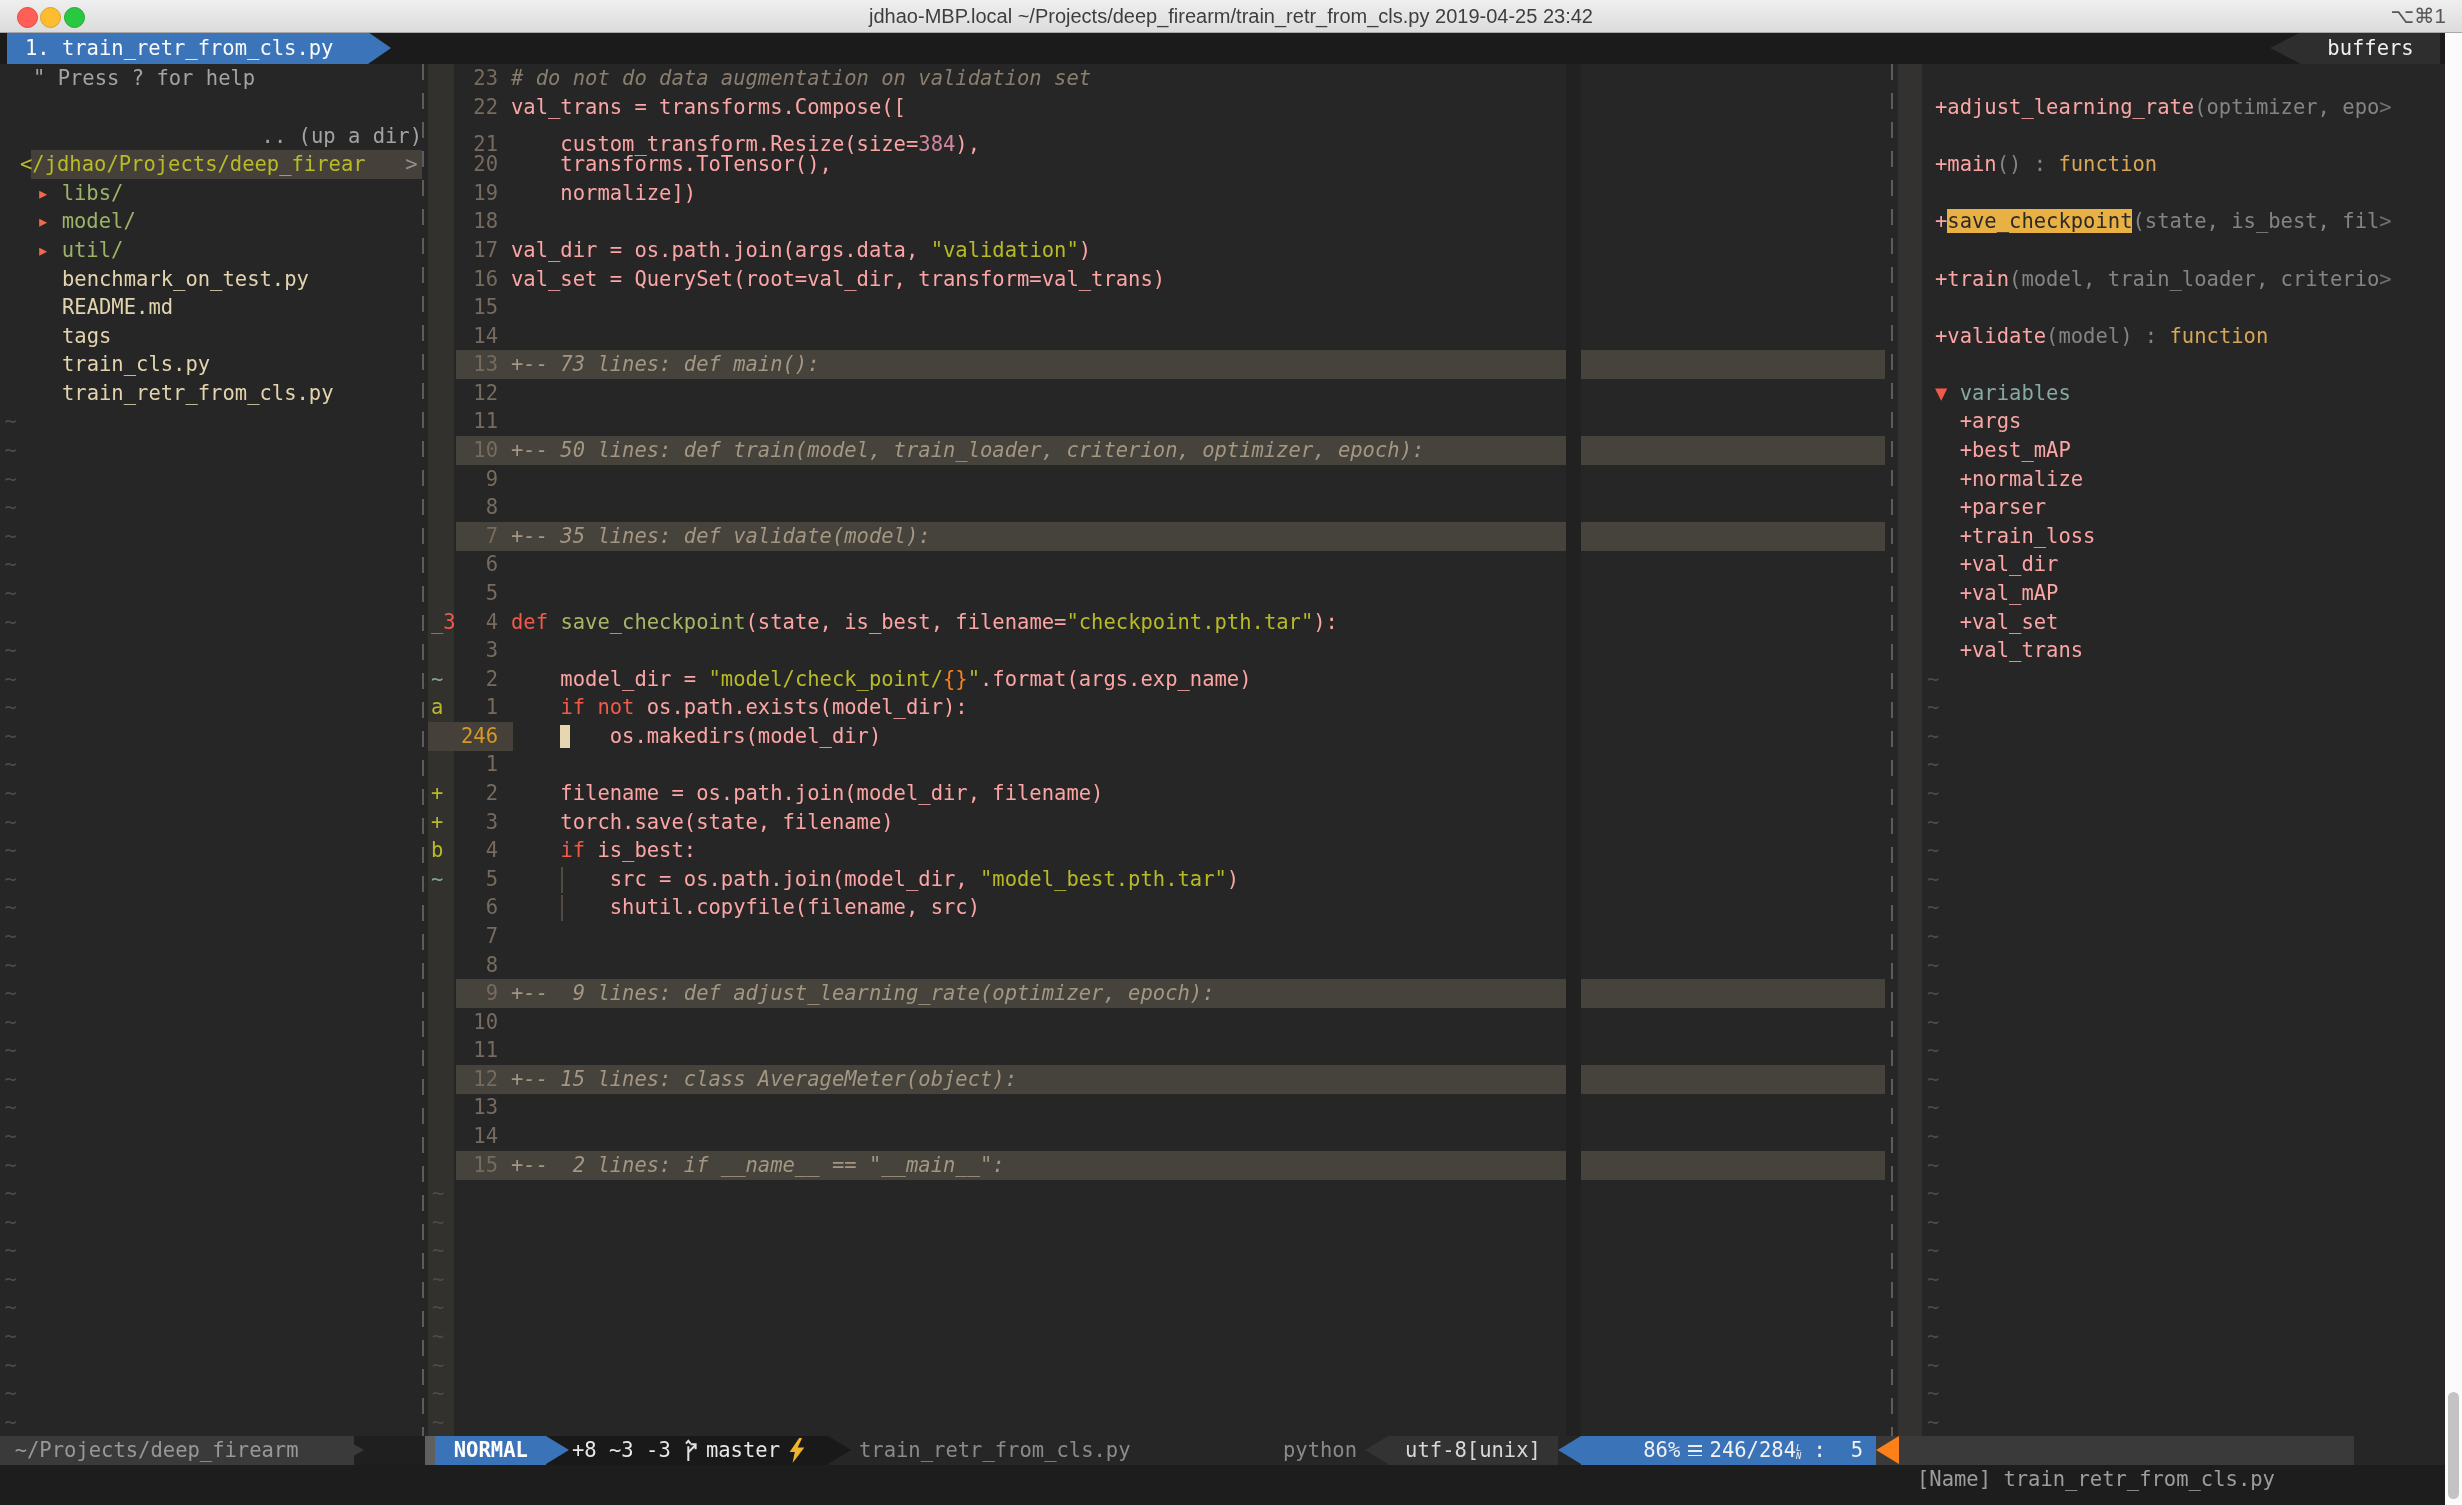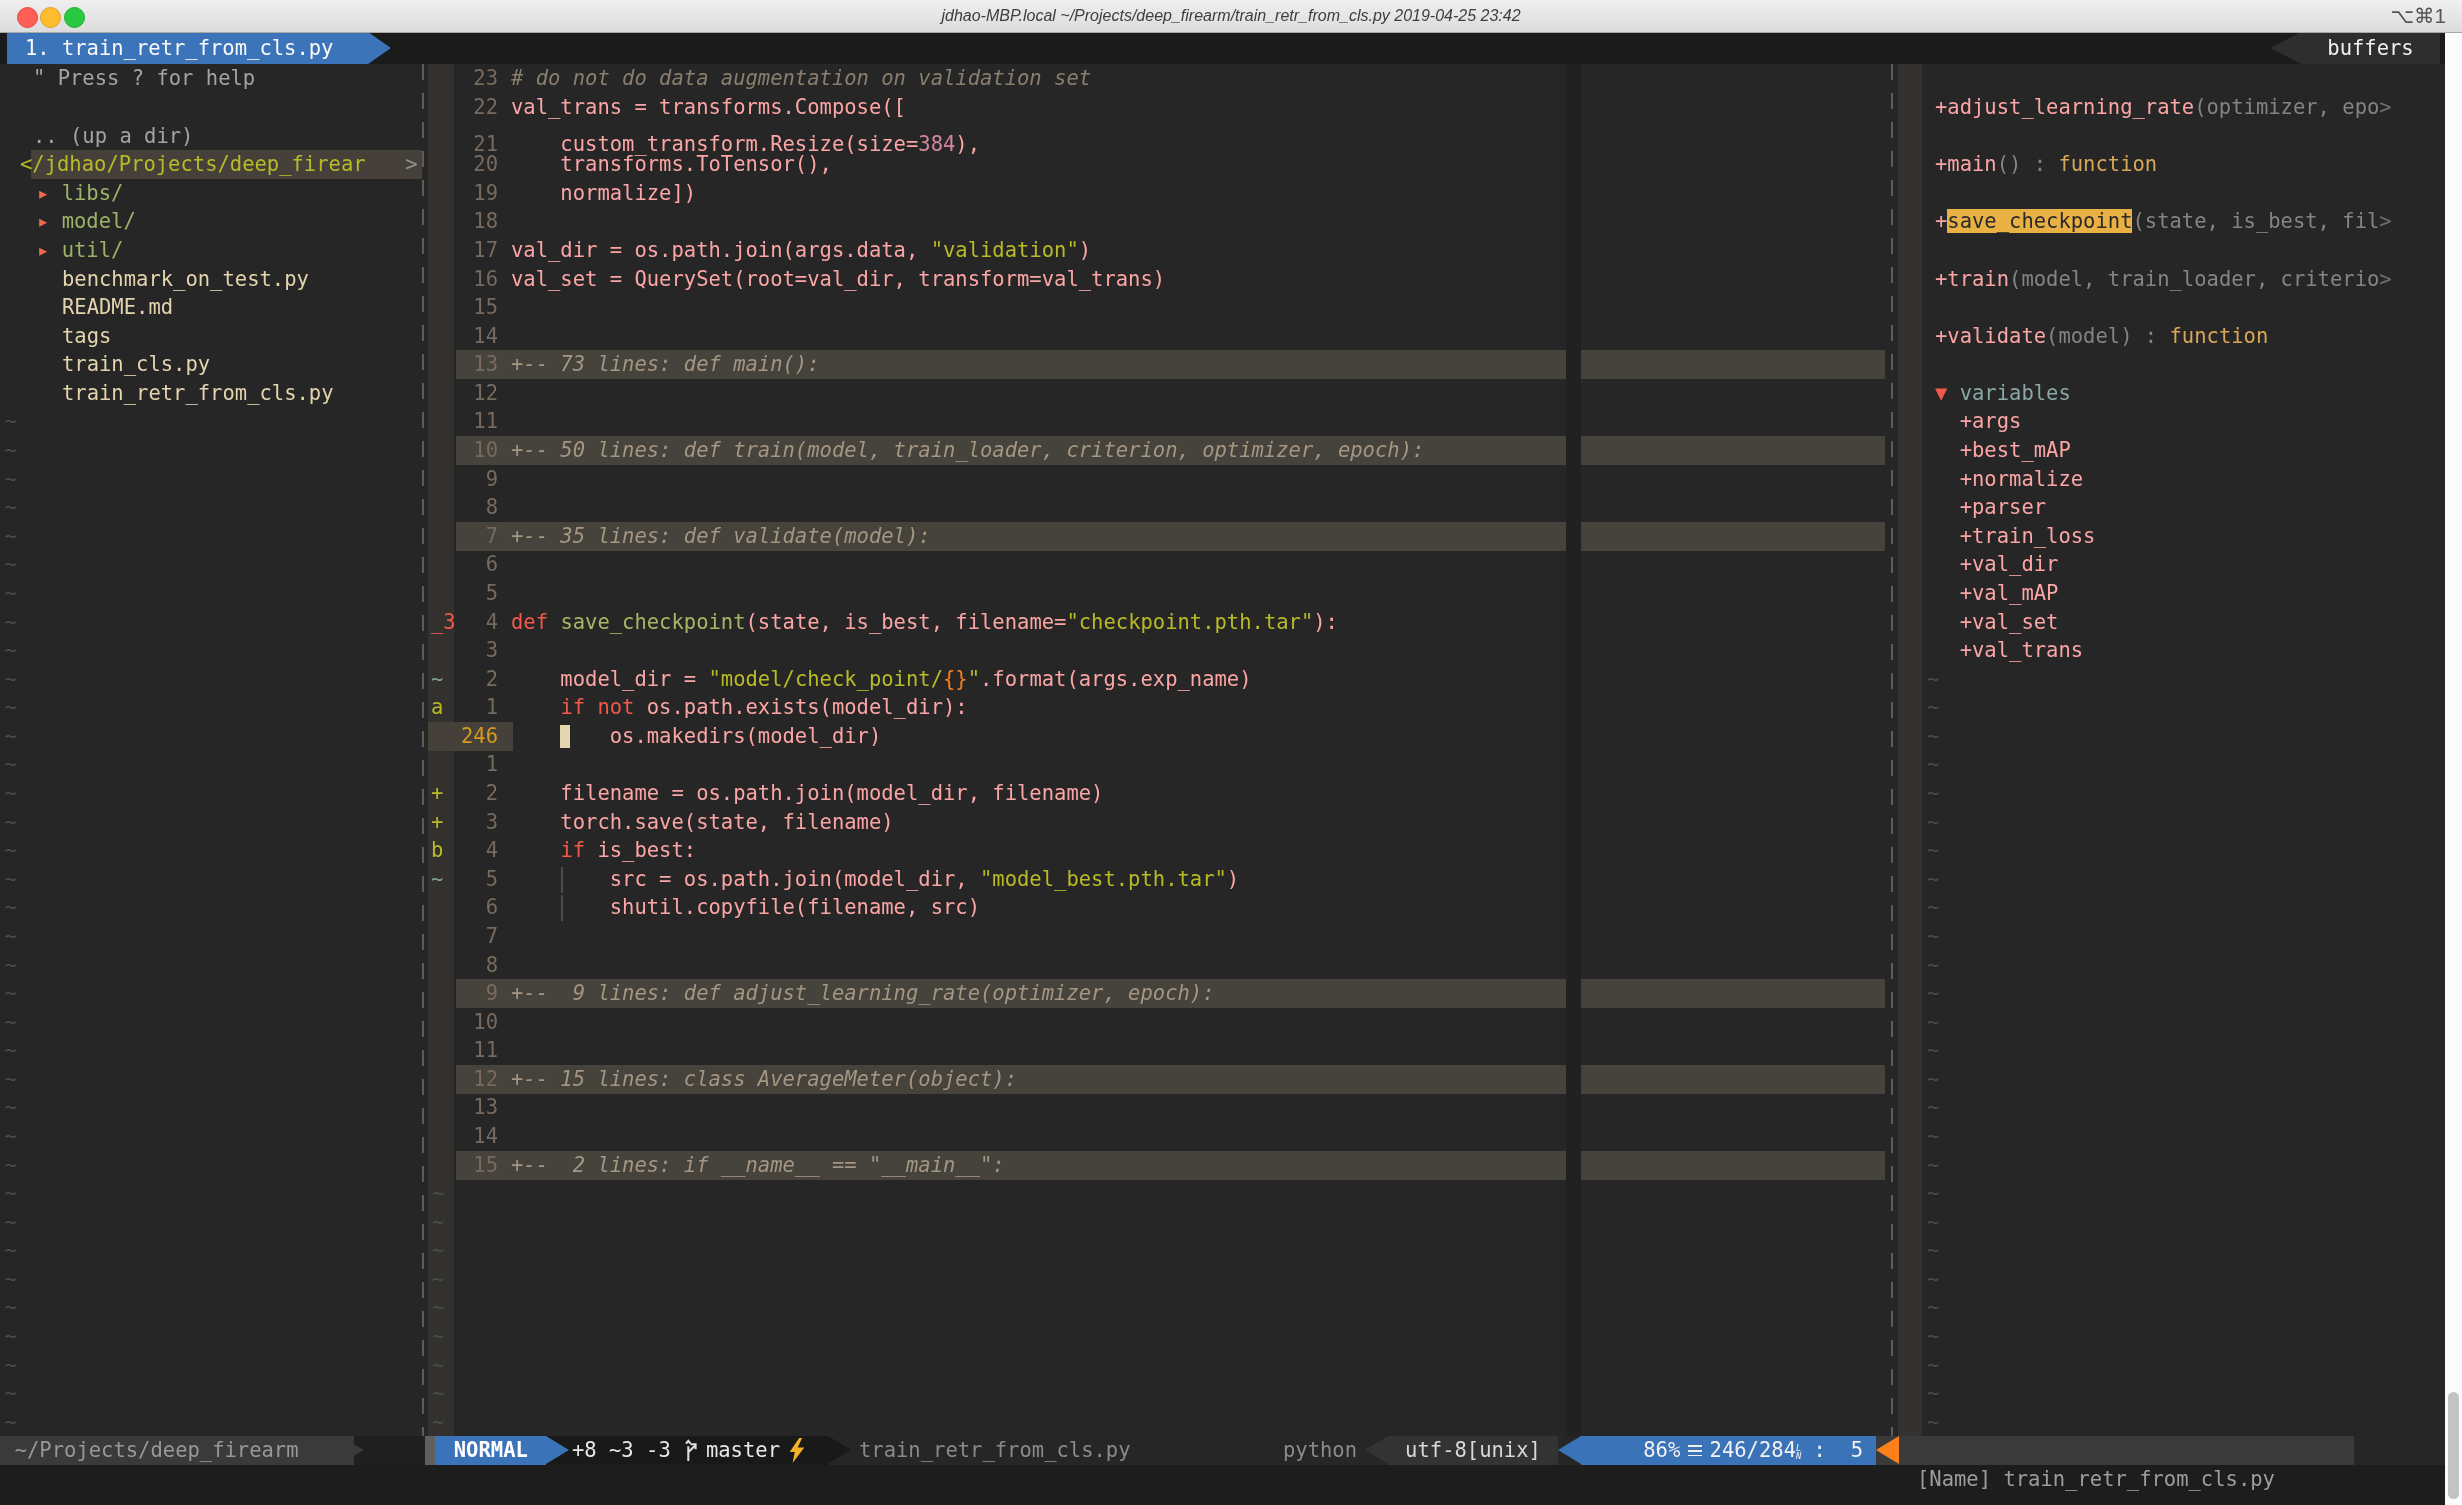--- a/index.html
+++ b/index.html
@@ -7,21 +7,21 @@
           font-family:"DejaVu Sans Mono",monospace;}
   
   .titlebar{position:absolute;left:0;top:0;width:100%;height:32px;
             background:linear-gradient(#efefef,#dcdcdc);border-bottom:0.7px solid #a8a8a8;
             font-family:"Liberation Sans",sans-serif;z-index:20;}
   .tl{position:absolute;top:6.6px;width:19px;height:19px;border-radius:50%;}
   .tl.red{left:17px;background:#ff5f57;border:0.7px solid #e2463f;}
   .tl.yellow{left:40px;background:#febc2e;border:0.7px solid #dfa023;}
   .tl.green{left:64px;background:#28c840;border:0.7px solid #1eaa31;}
   .wtitle{position:absolute;left:0;width:100%;text-align:center;line-height:32px;
-          font-size:16px;color:#3e3e3e;font-style:italic;}
+          font-size:20px;color:#3e3e3e;}
   .wshort{position:absolute;right:16px;line-height:32px;font-size:20.5px;color:#565656;}
   
   .tabline{position:absolute;left:0;top:32px;width:100%;height:32px;background:#1b1b1b;z-index:5;}
   .tab{position:absolute;left:7.3px;top:0;height:32px;width:343px;background:#3b74b9;
        color:#fafafa;font-size:20.5px;line-height:32px;padding-left:17.6px;white-space:pre;}
   .tab-arrow{position:absolute;left:368px;top:0;width:0;height:0;
        border-top:16px solid transparent;border-bottom:16px solid transparent;border-left:23.5px solid #3b74b9;}
   .buf-arrow{position:absolute;left:2270px;top:0;width:0;height:0;
        border-top:16px solid transparent;border-bottom:16px solid transparent;border-right:31px solid #2e2e2e;}
   .buffers{position:absolute;left:2301px;top:0;height:32px;width:139px;background:#2e2e2e;
@@ -117,21 +117,21 @@
   </div>
 
   <div class="signband"></div>
   <div class="tagsignband"></div>
   <div class="vsep" style="left:422px"></div>
   <div class="vsep" style="left:1891px"></div>
   <div class="colorcol"></div>
 
   <div id="nerdtree">
       <div class="nrow" style="top: 64px;"><span class="ncontent" style="padding-left: 33px; display: inline-block;"><span class="c-help">" Press ? for help</span></span></div>
-      <div class="nrow" style="top: 122px;"><span class="ncontent" style="padding-left: 33px; display: inline-block;"><span class="c-help">.. (up a dir)</span></span></div>
+      <div class="nrow" style="top: 122px; text-align: right;"><span class="ncontent" style="padding-left: 33px; display: inline-block;"><span class="c-help">.. (up a dir)</span></span></div>
       <div class="nrow" style="top: 150px;"><div class="rootbg"></div><span class="ncontent" style="padding-left: 20px; display: inline-block;"><span class="c-root">&lt;/jdhao/Projects/deep_firear</span></span><span class="rmark">&gt;</span></div>
       <div class="nrow" style="top: 179px;"><span class="ncontent" style="padding-left: 37px; display: inline-block;"><span class="c-arr">▸ </span><span class="c-dir">libs/</span></span></div>
       <div class="nrow" style="top: 207px;"><span class="ncontent" style="padding-left: 37px; display: inline-block;"><span class="c-arr">▸ </span><span class="c-dir">model/</span></span></div>
       <div class="nrow" style="top: 236px;"><span class="ncontent" style="padding-left: 37px; display: inline-block;"><span class="c-arr">▸ </span><span class="c-dir">util/</span></span></div>
       <div class="nrow" style="top: 265px;"><span class="ncontent" style="padding-left: 62px; display: inline-block;"><span class="c-file">benchmark_on_test.py</span></span></div>
       <div class="nrow" style="top: 293px;"><span class="ncontent" style="padding-left: 62px; display: inline-block;"><span class="c-file">README.md</span></span></div>
       <div class="nrow" style="top: 322px;"><span class="ncontent" style="padding-left: 62px; display: inline-block;"><span class="c-file">tags</span></span></div>
       <div class="nrow" style="top: 350px;"><span class="ncontent" style="padding-left: 62px; display: inline-block;"><span class="c-file">train_cls.py</span></span></div>
       <div class="nrow" style="top: 379px;"><span class="ncontent" style="padding-left: 62px; display: inline-block;"><span class="c-file">train_retr_from_cls.py</span></span></div>
       <div class="tilde" style="top: 407px; left: 4.4px;">~</div>

